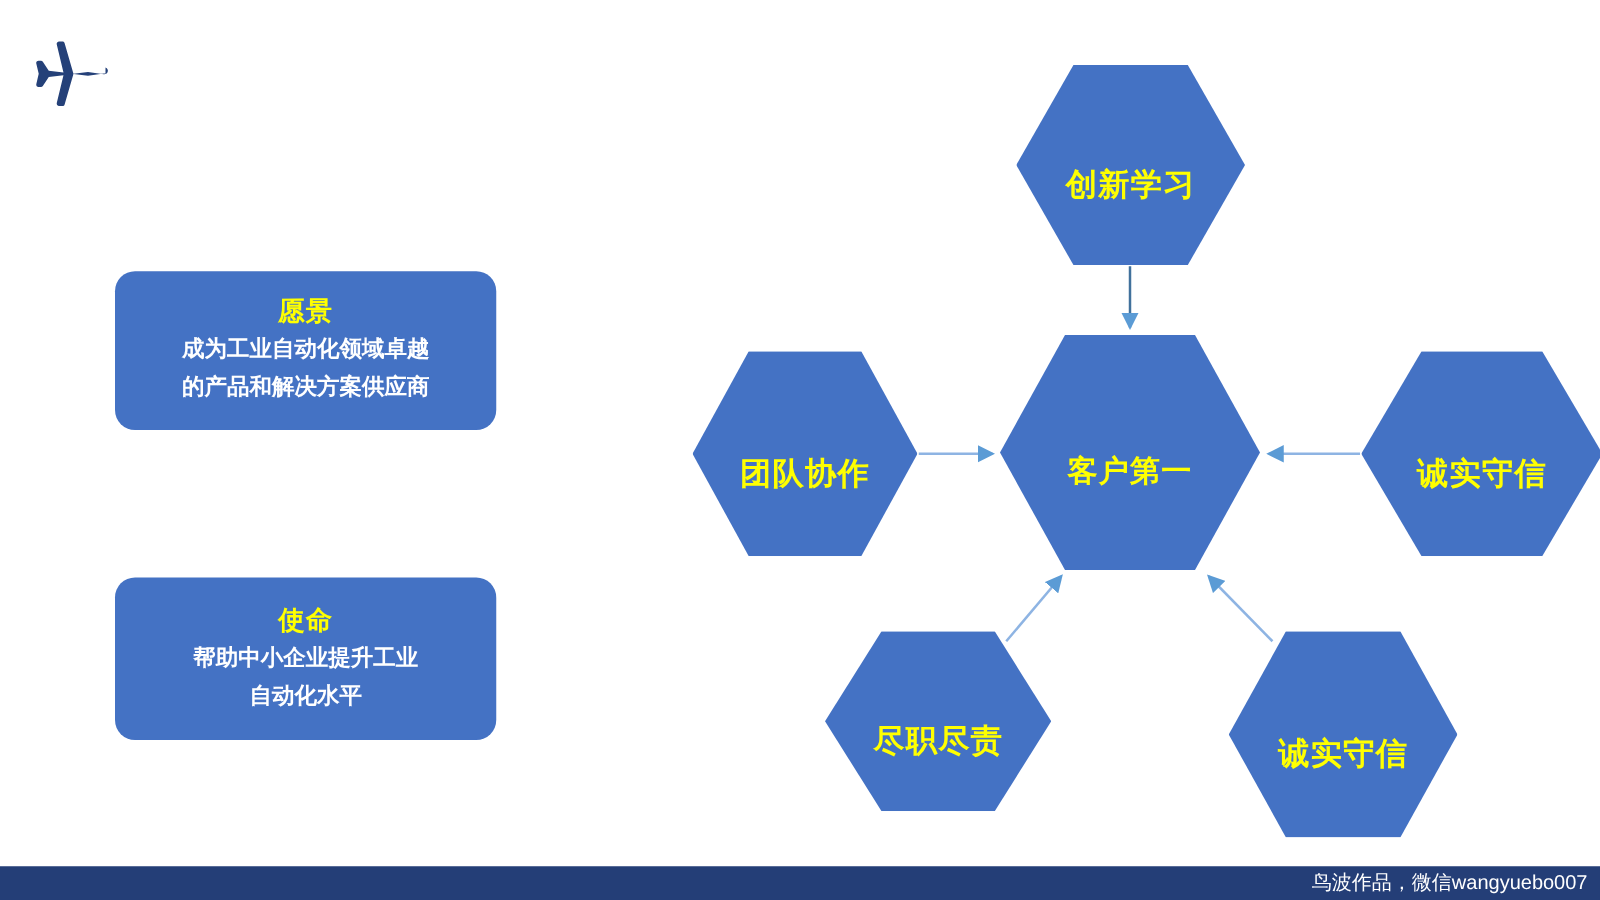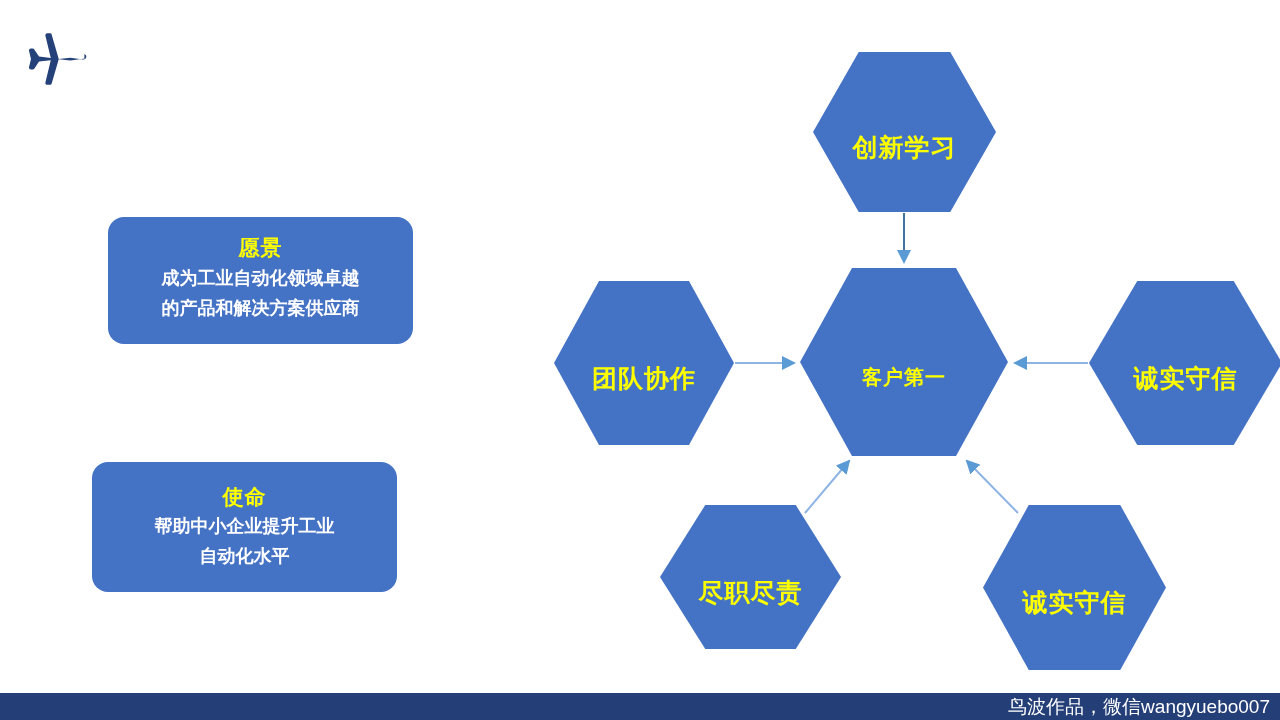--- a/index.html
+++ b/index.html
@@ -49,21 +49,21 @@
     background: #4472C4;
     border-radius: 16px;
     color: #ffffff;
     text-align: center;
     padding: 12px 10px 14px 10px;
     display: flex;
     flex-direction: column;
     align-items: center;
     justify-content: center;
   }
-  .card-vision { left: 108px; top: 217px; height: 127px; font-family: Liberation Mono, monospace; }
+  .card-vision { left: 92px; top: 217px; height: 127px; }
   .card-mission { left: 92px; top: 462px; height: 130px; }
   .card-heading {
     color: #FFFF00;
     font-size: 21px;
     line-height: 29px;
     font-weight: 700;
     letter-spacing: 1px;
   }
   .card-body {
     color: #ffffff;
@@ -103,36 +103,36 @@
   .hex-left     { left: 554px; top: 281px; width: 180px; height: 164px; }
   .hex-right    { left: 1089px; top: 281px; width: 193px; height: 164px; }
   .hex-bl       { left: 660px; top: 505px; width: 181px; height: 144px; }
   .hex-br       { left: 983px; top: 505px; width: 183px; height: 165px; }
 
   .hex-top .hex-label,
   .hex-left .hex-label,
   .hex-right .hex-label,
   .hex-bl .hex-label,
   .hex-br .hex-label { font-size: 25px; }
-  .hex-center .hex-label { font-size: 20px; }
+  .hex-center .hex-label { font-size: 24px; }
 
   
   .footer-bar {
     position: absolute;
     left: 0; top: 693px;
     width: 1280px; height: 27px;
     background: #243E77;
   }
   .footer-text {
     position: absolute;
     right: 10px; top: 0;
     height: 27px;
     line-height: 27px;
     color: #ffffff;
-    font-size: 19px;
+    font-size: 16px;
     white-space: nowrap;
   }
 </style>
 </head>
 <body>
 
 <div id="slide">
 
   <div class="header">
     <span class="plane-icon">

